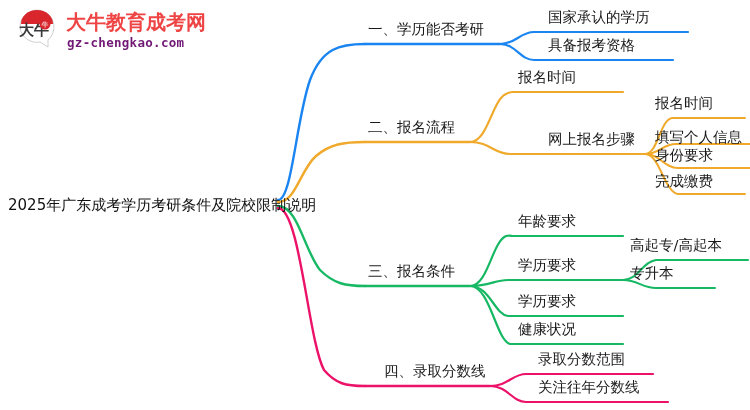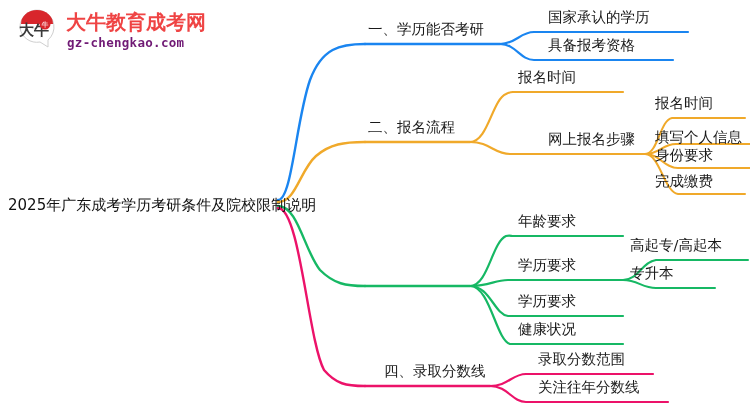--- a/index.html
+++ b/index.html
@@ -167,20 +167,21 @@
   <div class="node-label node-l2" style="left:548px; top:10px;">国家承认的学历</div>
 
   <div class="node-label node-l1" style="left:368px; top:120px;">二、报名流程</div>
   <div class="node-label node-l2" style="left:518px; top:70px;">报名时间</div>
   <div class="node-label node-l2" style="left:548px; top:132px;">网上报名步骤</div>
   <div class="node-label node-l3" style="left:655px; top:96px;">报名时间</div>
   <div class="node-label node-l3" style="left:655px; top:122px;margin-top:8px;">填写个人信息</div>
   <div class="node-label node-l3" style="left:655px; top:148px;">身份要求</div>
   <div class="node-label node-l3" style="left:655px; top:174px;">完成缴费</div>
 
+  <div class="node-label node-l1" style="left:368px; top:264px;">三、报名条件</div>
   <div class="node-label node-l2" style="left:518px; top:214px;text-align:center;">年龄要求</div>
   <div class="node-label node-l2" style="left:518px; top:258px;">学历要求</div>
   <div class="node-label node-l3" style="left:630px; top:238px;">高起专/高起本</div>
   <div class="node-label node-l3" style="left:630px; top:266px;">专升本</div>
   <div class="node-label node-l2" style="left:518px; top:294px;">学历要求</div>
   <div class="node-label node-l2" style="left:518px; top:322px;">健康状况</div>
 
   <div class="node-label node-l1" style="left:384px; top:364px;">四、录取分数线</div>
   <div class="node-label node-l2" style="left:538px; top:352px;">录取分数范围</div>
   <div class="node-label node-l2" style="left:538px; top:380px;">关注往年分数线</div>

